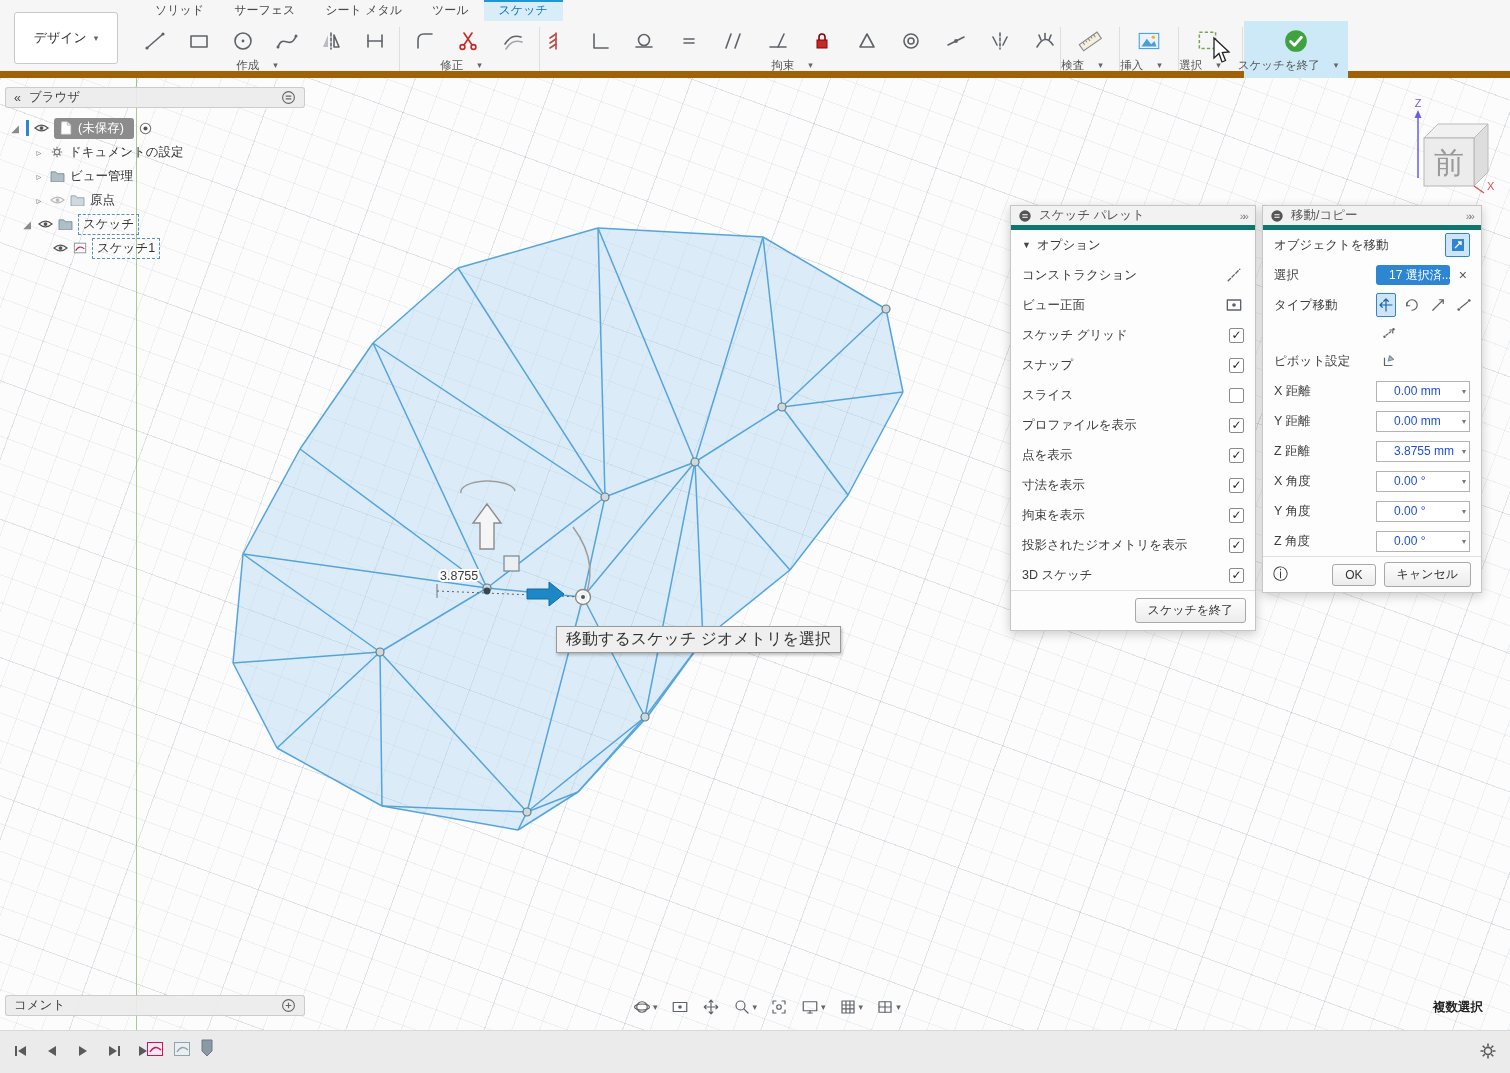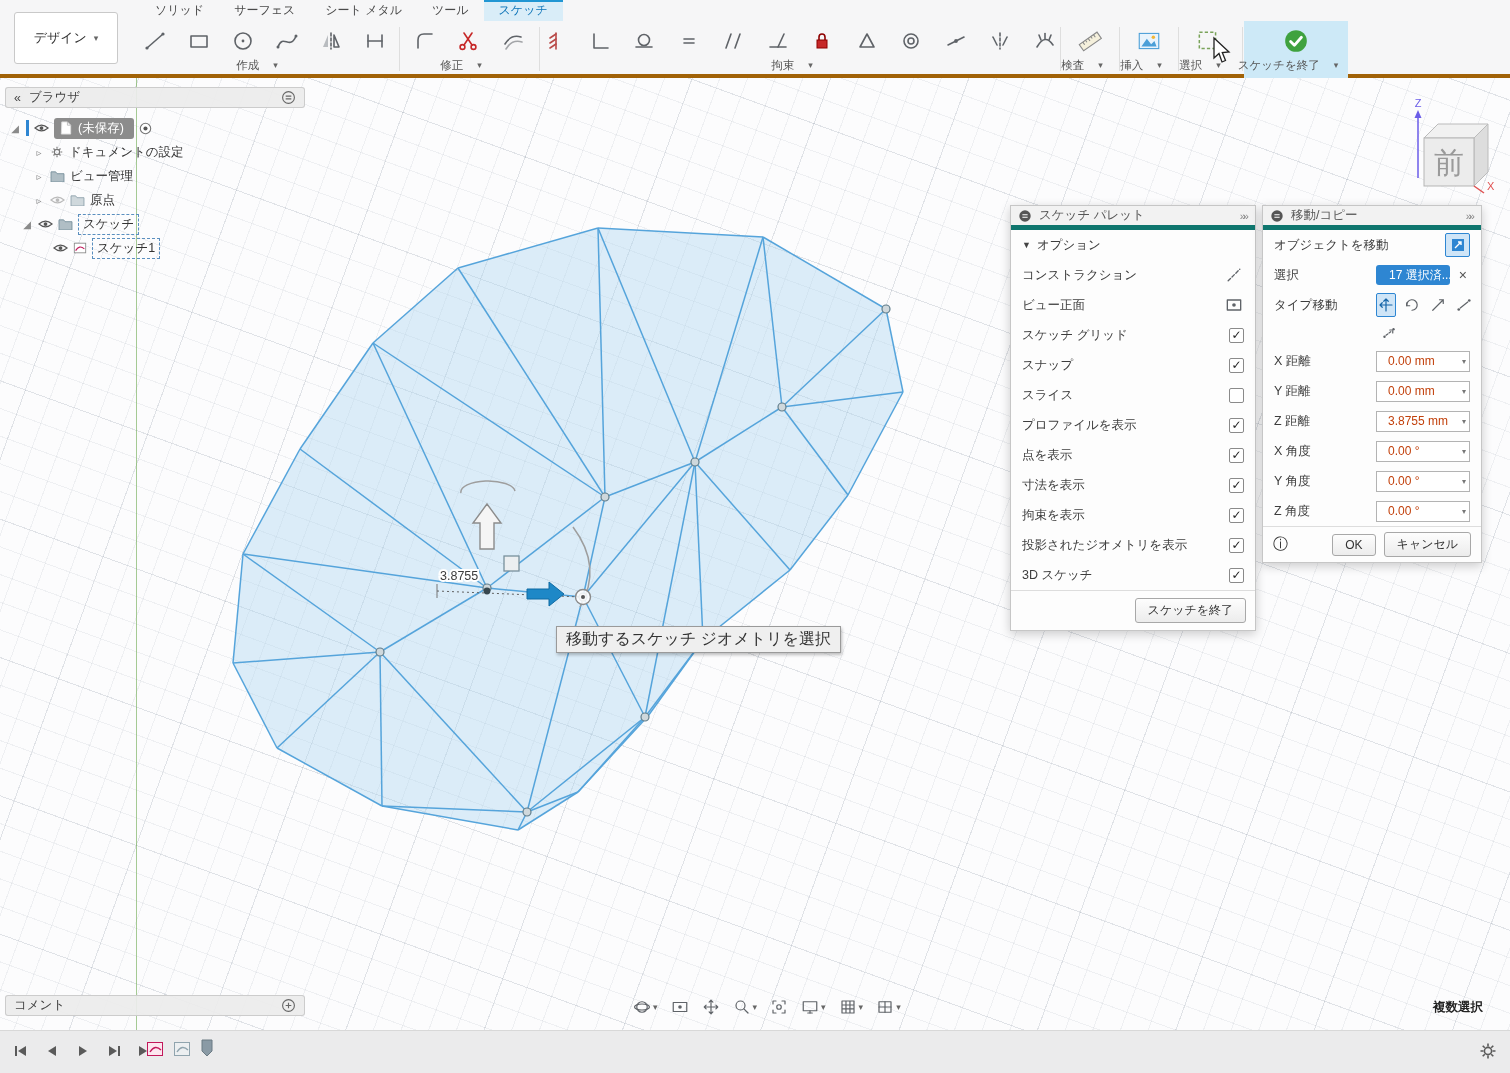--- a/index.html
+++ b/index.html
@@ -21,21 +21,21 @@
   .mesh-fill{fill:rgba(173,214,240,.42);stroke:none}
   .mesh-line{stroke:#55a4db;stroke-width:1.5;fill:none}
   .mesh-point{fill:#cfd8dc;stroke:#607d8b;stroke-width:1.2}
   .manip{stroke:#9e9e9e;fill:none;stroke-width:1.5}
   .halo{paint-order:stroke;stroke:#ffffff;stroke-width:4px;fill:#3c3c3c}
 
   .tooltip{position:absolute;left:556px;top:626px;z-index:4;background:#efefef;border:1px solid #9a9a9a;
     padding:2px 9px;font-size:16px;color:#333;box-shadow:1px 2px 3px rgba(0,0,0,.25);white-space:nowrap}
 
   
-  .header{position:absolute;top:0;left:0;right:0;height:78px;background:#f6f6f7;border-bottom:4px solid #a16207;z-index:10}
+  .header{position:absolute;top:0;left:0;right:0;height:78px;background:#f6f6f7;border-bottom:7px solid #a16207;z-index:10}
   .tabs{position:absolute;left:140px;top:0;height:21px;display:flex}
   .tab{padding:0 15px;font-size:12px;color:#4a4a4a;display:flex;align-items:center;white-space:nowrap}
   .tab.active{background:#d9edf8;color:#0d74b8;box-shadow:inset 0 2px 0 #2196d3}
   .design-btn{position:absolute;left:14px;top:12px;width:104px;height:52px;background:#fff;border:1px solid #c9c9c9;
     border-radius:3px;font-size:13px;color:#333;display:flex;align-items:center;justify-content:center;gap:7px}
   .caret{font-size:9px;color:#666;line-height:1}
   .tgroup{position:absolute;top:21px;height:57px}
   .ticons{display:flex;justify-content:center;gap:16px;padding-top:6px}
   .tbtn{width:28px;height:28px;display:flex;align-items:center;justify-content:center;border-radius:2px}
   .glabel{position:absolute;bottom:5px;left:0;right:16px;text-align:center;font-size:11.5px;color:#555;
@@ -72,21 +72,21 @@
   .prow{height:30px;display:flex;align-items:center;padding:0 11px;gap:6px}
   .plabel{flex:1;white-space:nowrap;overflow:hidden}
   .checkbox{width:15px;height:15px;border:1px solid #8a8a8a;background:#fff;border-radius:2px;
     font-size:12px;line-height:13px;text-align:center;color:#222;flex:none}
   .pfooter{border-top:1px solid #ddd;padding:7px 9px;display:flex;align-items:center;gap:8px}
   .btn{background:linear-gradient(#fdfdfd,#ececec);border:1px solid #a8a8a8;border-radius:3px;
     font-size:12px;color:#333;padding:3px 12px;white-space:nowrap}
   .sect-tri{font-size:9px;color:#444}
   .dlabel{width:96px;flex:none;white-space:nowrap}
   .fieldwrap{position:relative;margin-left:auto}
-  .num-input{width:94px;height:21px;border:1px solid #b3b3b3;font-size:12px;padding:0 14px 0 11px;color:#c2410c;background:#fff}
+  .num-input{width:94px;height:21px;border:1px solid #b3b3b3;font-size:12px;padding:0 14px 0 17px;color:#1d4ed8;background:#fff}
   .fcaret{position:absolute;right:4px;top:6px;font-size:8px;color:#777;pointer-events:none}
   .chip{background:#2e86d2;color:#fff;border-radius:3px;height:20px;display:flex;align-items:center;gap:5px;
     padding:0 8px;font-size:12px;white-space:nowrap;overflow:hidden;max-width:120px}
   .xbtn{margin-left:auto;color:#555;font-size:14px;line-height:1;padding:0 3px}
   .tmbtn{width:25px;height:24px;border:1px solid transparent;display:flex;align-items:center;justify-content:center;border-radius:2px}
   .tmbtn.active{background:#cfe5f7;border-color:#2e86d2}
   .gray{color:#9e9e9e}
   .dfoot{border-top:1px solid #ddd;height:36px;display:flex;align-items:center;padding:0 10px;gap:8px}
   .info{font-size:15px;color:#333}
 
@@ -669,20 +669,29 @@
     <div class="prow" style="height:26px">
       <span class="dlabel"></span>
       <span class="tmbtn">
           <svg class="ic" width="18" height="18" viewBox="0 0 24 24">
             <circle cx="6" cy="17" r="1.6" fill="#5f6368" stroke="none"></circle>
             <circle cx="18" cy="7" r="1.6" fill="#5f6368" stroke="none"></circle>
             <path d="M8 15 L16 9 M13 8 h4 v4" stroke-dasharray="3 2"></path>
           </svg>
         </span>
     </div>
+    <div class="prow">
+      <span class="dlabel">ピボット設定</span>
+      <span class="tmbtn">
+          <svg class="ic" width="18" height="18" viewBox="0 0 24 24">
+            <path d="M6 18 V8 M6 18 H16"></path>
+            <path d="M13 5 l5 5 -7 2 z" fill="#b0bec5" stroke="#78909c"></path>
+          </svg>
+        </span>
+    </div>
 
     <div class="prow">
       <span class="dlabel">X 距離</span>
       <span class="fieldwrap">
         <input class="num-input" value="0.00 mm" style="">
         <span class="fcaret">▾</span>
       </span>
     </div>
     <div class="prow">
       <span class="dlabel">Y 距離</span>

